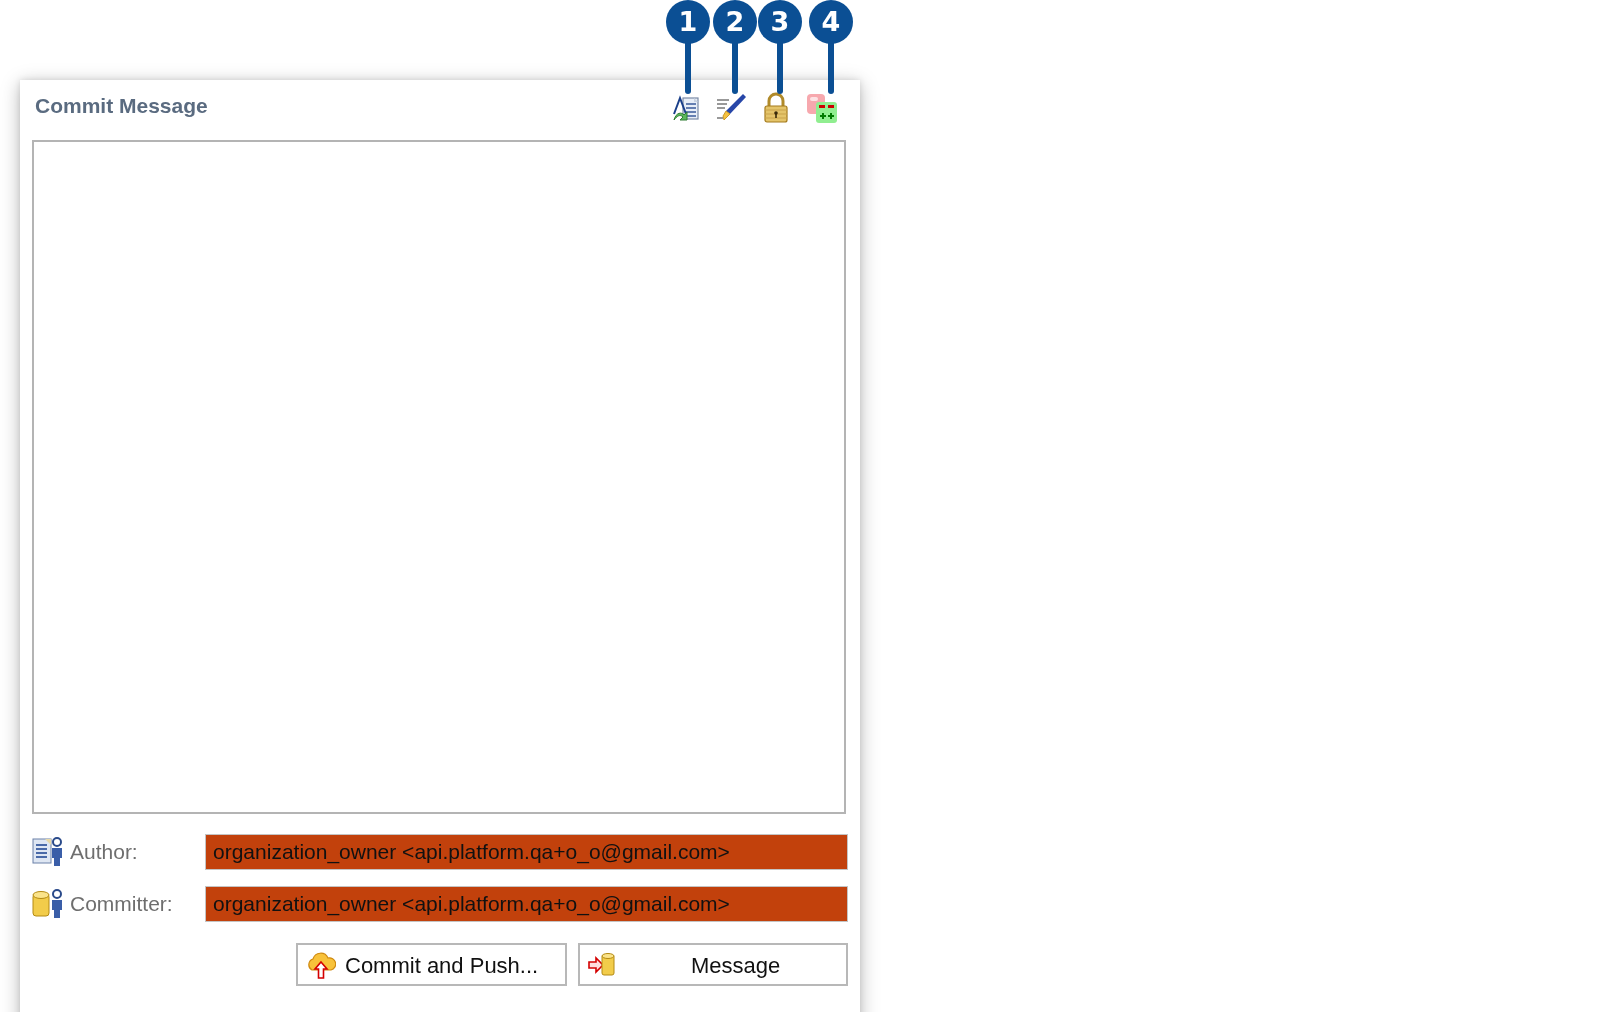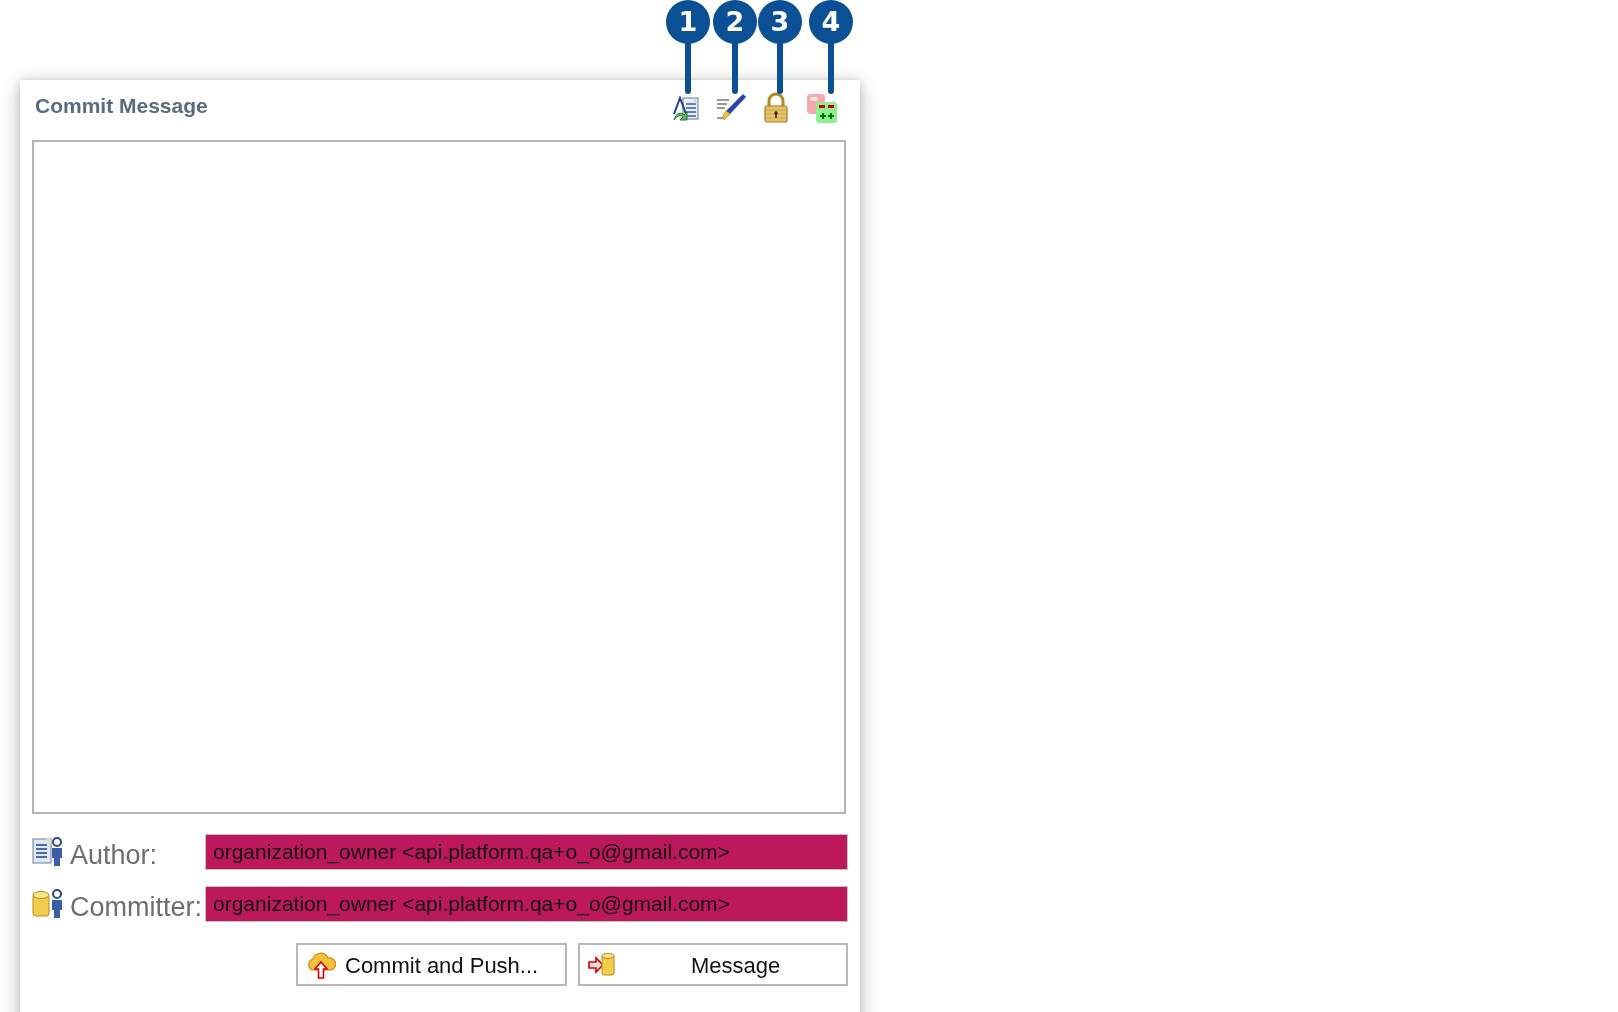--- a/index.html
+++ b/index.html
@@ -22,27 +22,27 @@
   }
   .msg-area {
     position: absolute; left: 12px; top: 60px; width: 814px; height: 674px;
     border: 2px solid #b4b4b4; box-sizing: border-box; background: #fff;
     resize: none; outline: none; padding: 6px; font-size: 16px;
     font-family: "Liberation Sans", sans-serif;
   }
   .field-row { position: absolute; left: 12px; height: 36px; }
   .field-icon { position: absolute; left: 0; top: 2px; width: 32px; height: 32px; }
   .field-label {
-    position: absolute; left: 38px; top: 6px; font-size: 27px; color: #6e6e6e; white-space: nowrap;
+    position: absolute; left: 38px; top: 6px; font-size: 21px; color: #6e6e6e; white-space: nowrap;
   }
   .field-input {
     position: absolute; left: 173px; top: 0; width: 643px; height: 36px;
     border: 1px solid #c4c4c4; box-sizing: border-box;
     font-size: 21px; color: #111; padding: 0 7px;
-    font-family: "Liberation Sans", sans-serif; background: #be185d; outline: none;
+    font-family: "Liberation Sans", sans-serif; background: #c2410c; outline: none;
   }
   .btn {
     position: absolute; top: 863px; height: 43px;
     border: 2px solid #b8b8b8; box-sizing: border-box; background: #fff;
     font-size: 22px; color: #111; cursor: pointer;
     font-family: "Liberation Sans", sans-serif; padding: 0;
   }
   .btn .btn-icon { position: absolute; left: 8px; top: 5px; width: 30px; height: 30px; }
   .btn .btn-label { position: absolute; top: 8px; white-space: nowrap; }
   .callout { position: absolute; top: 0; width: 44px; height: 96px; }

